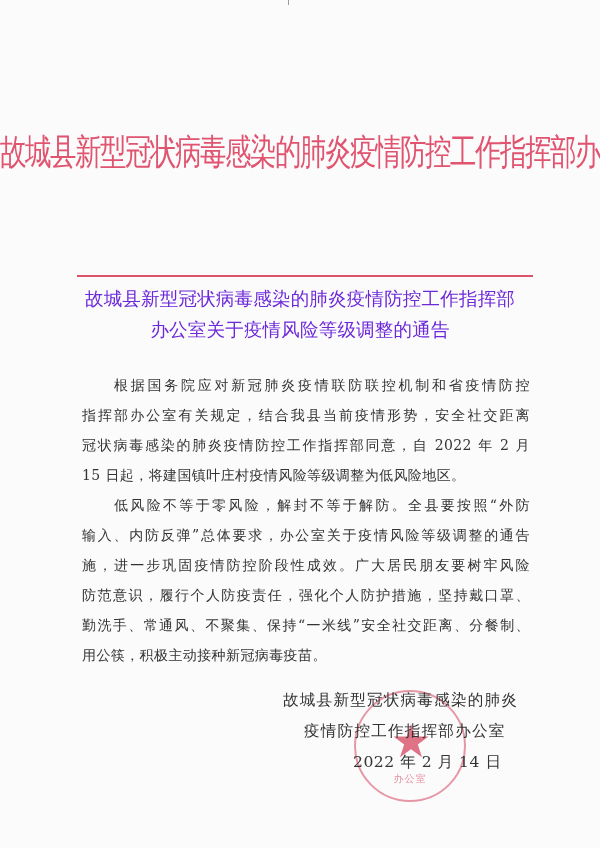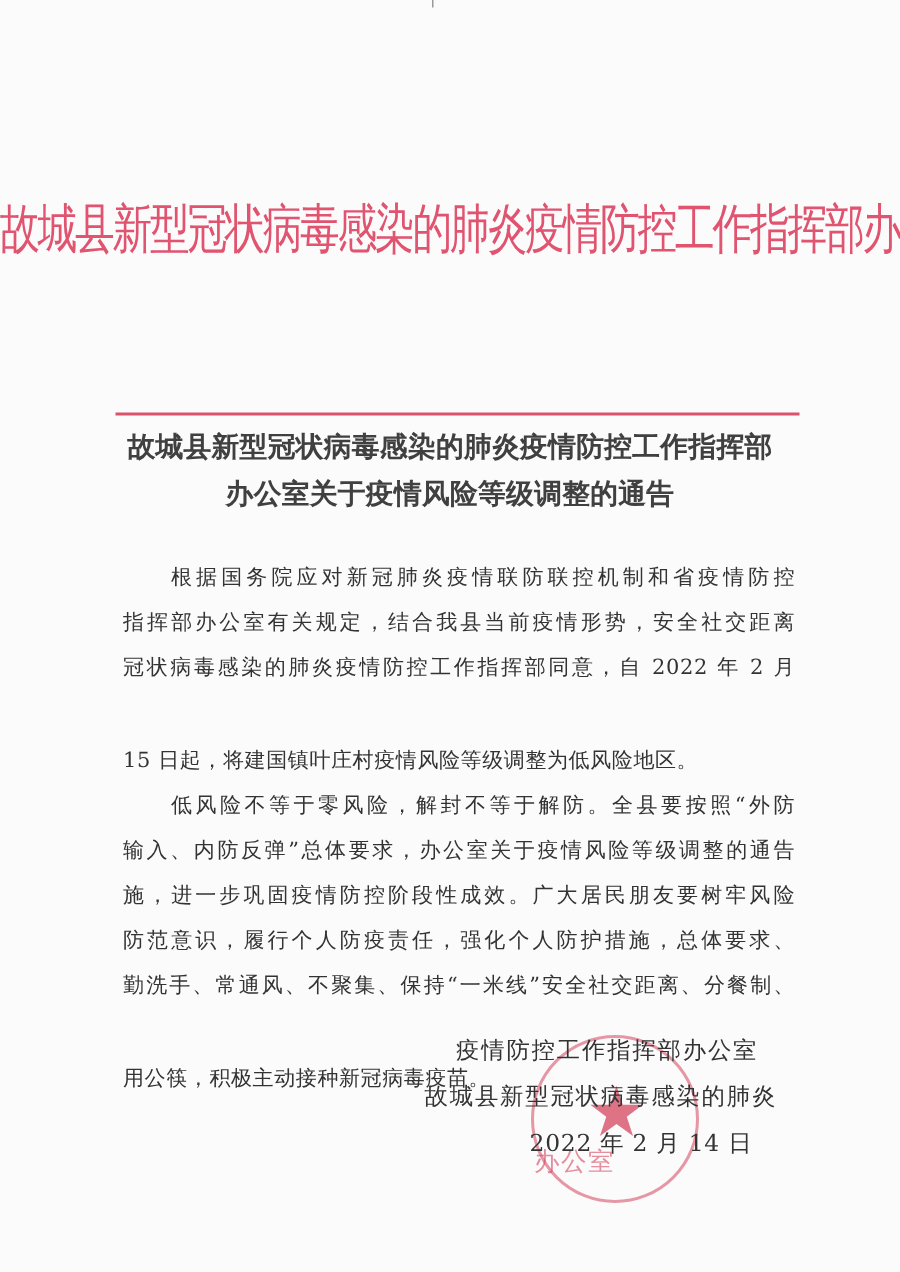--- a/index.html
+++ b/index.html
@@ -45,44 +45,44 @@
       left: 77px; top: 275px;
       width: 456px; height: 2px;
       background: #d9536a;
     }
     .doc-title {
       position: absolute;
       left: 0; top: 283px;
       width: 600px;
       text-align: center;
       font-family: "DejaVu Serif", "Liberation Serif", serif;
-      font-weight: bold;
+      font-weight: normal;
       font-size: 18.5px;
       line-height: 31px;
-      color: #404040;
+      color: #6d28d9;
       letter-spacing: 0.2px;
     }
     .doc-title div { white-space: nowrap; }
     .body {
       position: absolute;
       left: 82px; top: 370px;
       width: 448px;
       font-size: 14px;
       line-height: 30px;
       color: #333;
     }
     .line {
       white-space: nowrap;
       height: 30px;
       text-align: justify;
       text-align-last: justify;
       letter-spacing: 0.4px;
     }
     .line.indent { padding-left: 32px; }
-    .line.last { text-align-last: left; margin-top: 32px; }
+    .line.last { text-align-last: left; }
     .signature {
       position: absolute;
       left: 280px; top: 685px;
       width: 260px;
       font-size: 15.6px;
       line-height: 31px;
       color: #333;
     }
     .sig-line { white-space: nowrap; letter-spacing: 1.2px; }
     .sig-line.l1 { padding-left: 3px; }
@@ -98,22 +98,22 @@
     }
     .stamp .star {
       position: absolute;
       left: 36px; top: 30px;
       width: 38px; height: 38px;
     }
     .stamp .stamp-text {
       position: absolute;
       left: 0; bottom: 14px;
       width: 100%;
-      text-align: left;
-      font-size: 17px;
+      text-align: center;
+      font-size: 10px;
       color: rgba(214, 70, 95, 0.6);
       letter-spacing: 1px;
     }
   </style>
 </head>
 <body>
 
 <div class="page">
   <div class="top-mark"></div>
 
@@ -130,31 +130,31 @@
     <div>
       <div class="line indent">根据国务院应对新冠肺炎疫情联防联控机制和省疫情防控</div>
       <div class="line">指挥部办公室有关规定，结合我县当前疫情形势，安全社交距离</div>
       <div class="line">冠状病毒感染的肺炎疫情防控工作指挥部同意，自 2022 年 2 月</div>
       <div class="line last">15 日起，将建国镇叶庄村疫情风险等级调整为低风险地区。</div>
     </div>
     <div>
       <div class="line indent">低风险不等于零风险，解封不等于解防。全县要按照“外防</div>
       <div class="line">输入、内防反弹”总体要求，办公室关于疫情风险等级调整的通告</div>
       <div class="line">施，进一步巩固疫情防控阶段性成效。广大居民朋友要树牢风险</div>
-      <div class="line">防范意识，履行个人防疫责任，强化个人防护措施，总体要求、</div>
+      <div class="line">防范意识，履行个人防疫责任，强化个人防护措施，坚持戴口罩、</div>
       <div class="line">勤洗手、常通风、不聚集、保持“一米线”安全社交距离、分餐制、</div>
       <div class="line last">用公筷，积极主动接种新冠病毒疫苗。</div>
     </div>
   </div>
 
   <div class="stamp">
     <svg class="star" viewBox="0 0 100 100">
       <polygon points="50,5 61,38 96,38 68,59 79,93 50,72 21,93 32,59 4,38 39,38" fill="rgba(214,70,95,0.75)"></polygon>
     </svg>
     <div class="stamp-text">办公室</div>
   </div>
 
   <div class="signature">
+    <div class="sig-line l1">故城县新型冠状病毒感染的肺炎</div>
     <div class="sig-line l2">疫情防控工作指挥部办公室</div>
-    <div class="sig-line l1">故城县新型冠状病毒感染的肺炎</div>
     <div class="sig-line l3">2022 年 2 月 14 日</div>
   </div>
 </div>
 
 </body></html>

